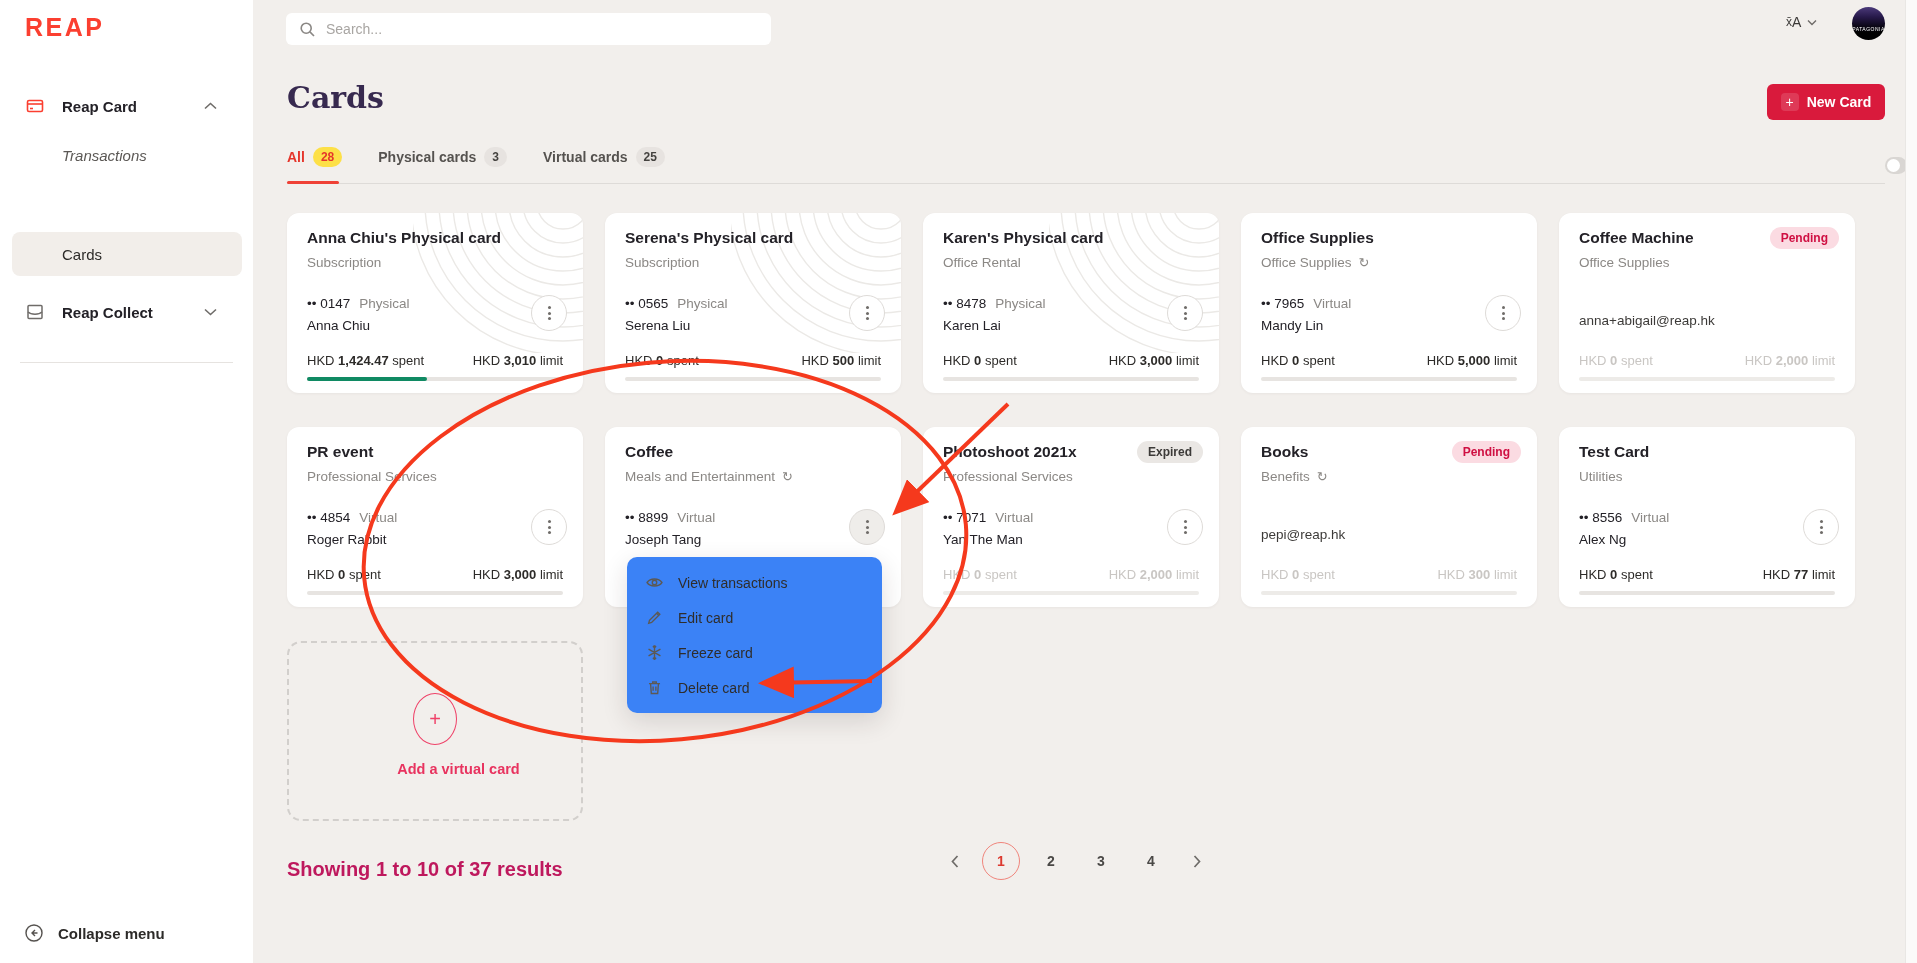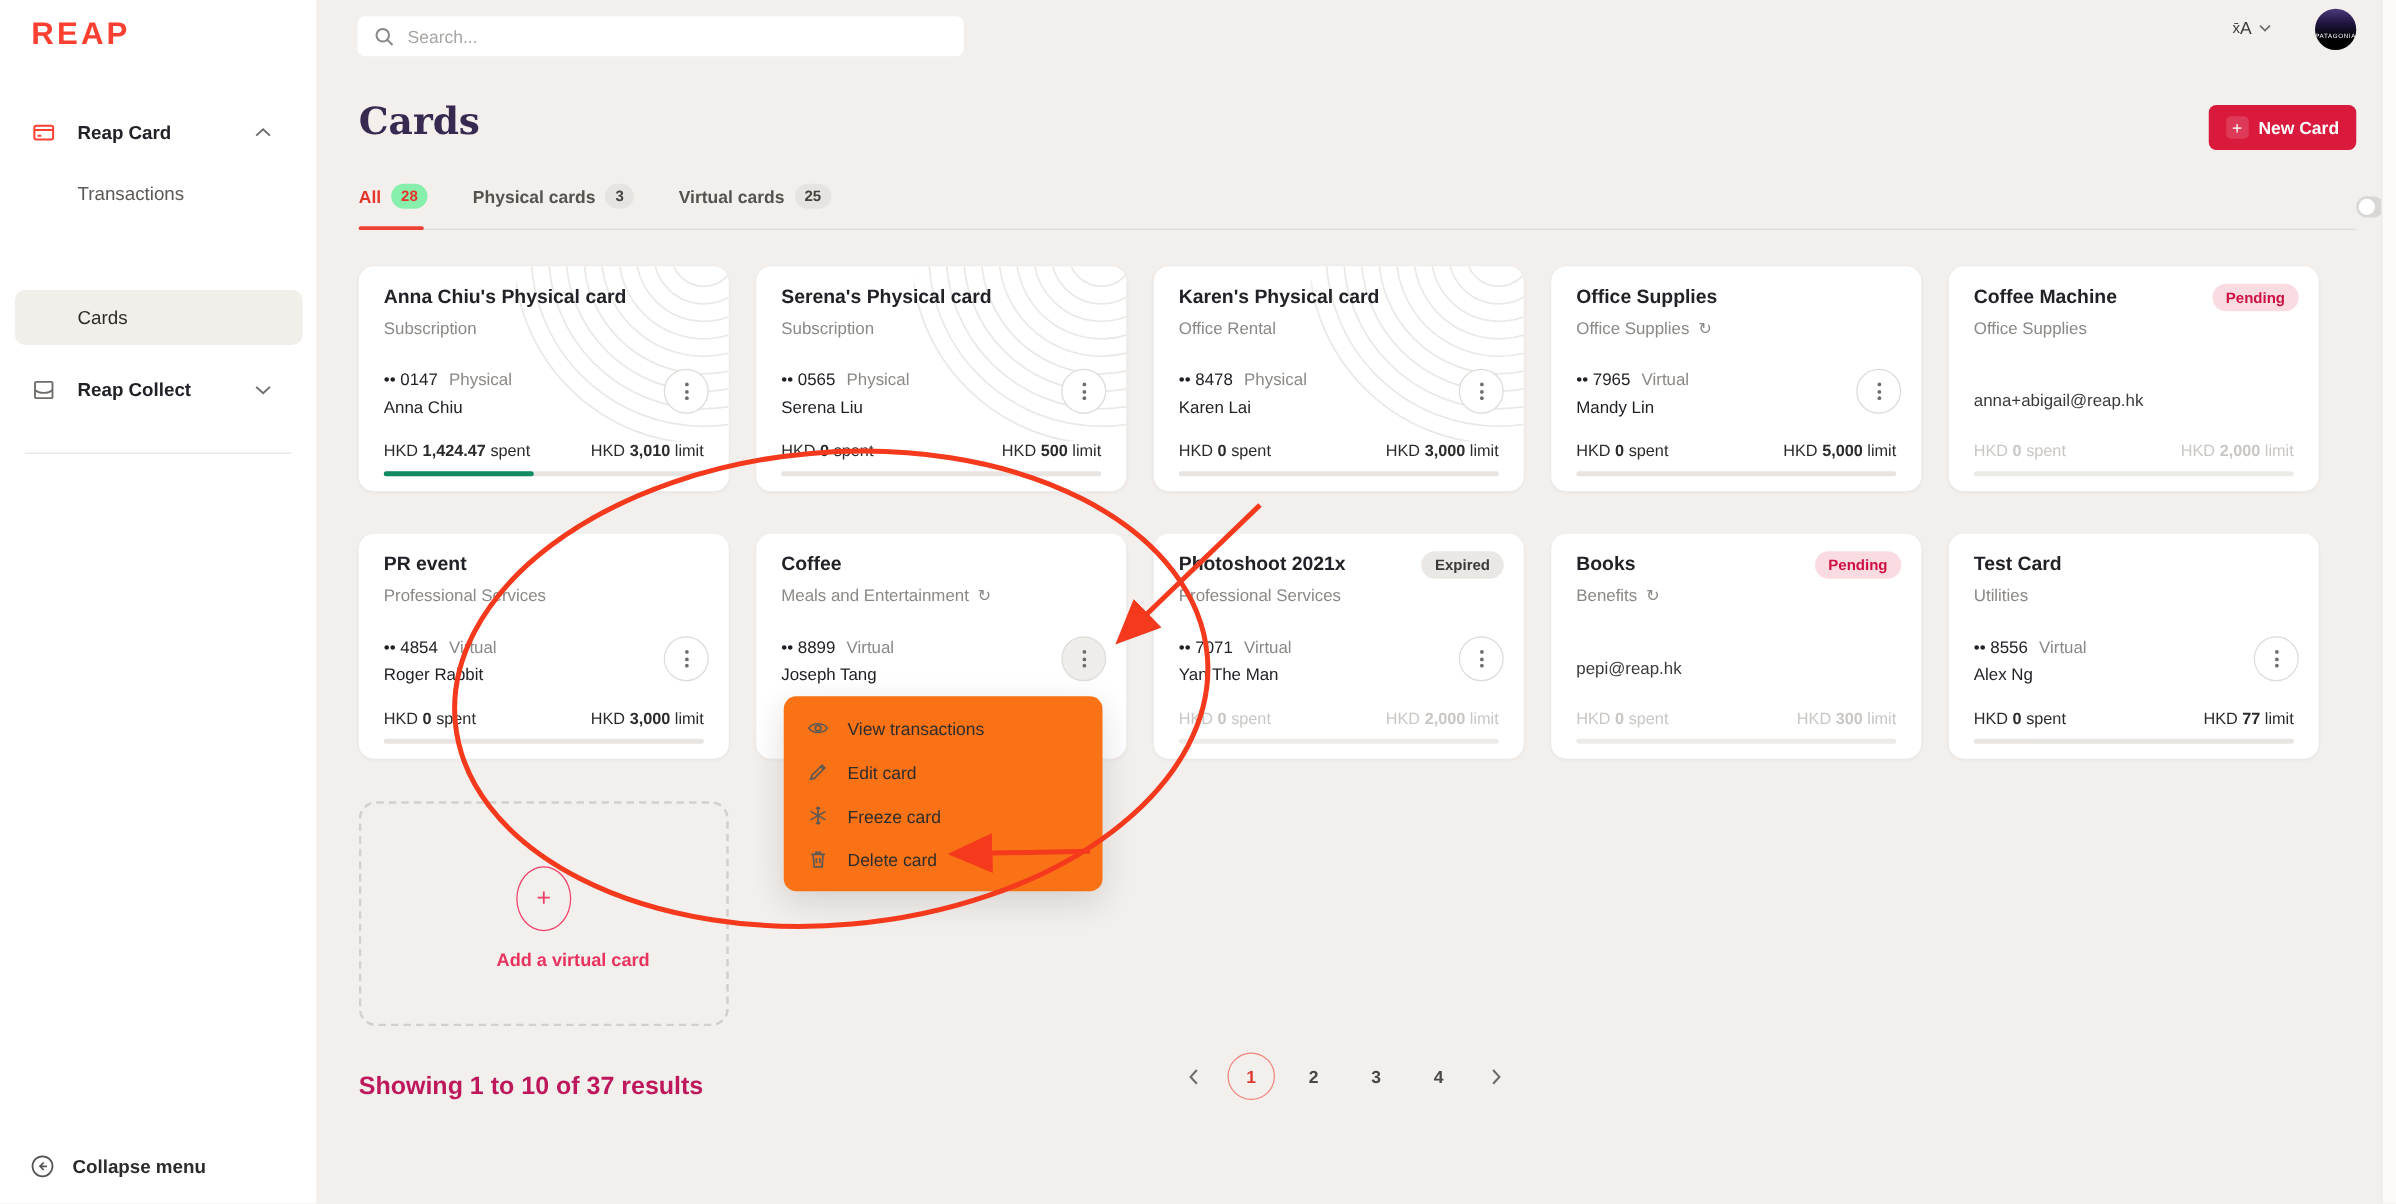--- a/index.html
+++ b/index.html
@@ -44,21 +44,21 @@
   .new-card-btn { position:absolute; left:1767px; top:84px; width:118px; height:36px; background:#d91a3c; border:none; border-radius:6px;
                   color:#fff; font-size:14px; font-weight:bold; cursor:pointer; display:flex; align-items:center; justify-content:center; gap:8px;
                   font-family:"Liberation Sans",sans-serif; }
   .new-card-btn .plus { display:inline-flex; width:18px; height:18px; background:rgba(255,255,255,.14); border-radius:4px; align-items:center; justify-content:center; font-size:14px; font-weight:normal; }
 
   
   .tabs { position:absolute; left:287px; top:147px; display:flex; align-items:center; gap:36px; }
   .tab { display:flex; align-items:center; gap:8px; font-size:14px; font-weight:bold; color:#55524f; cursor:pointer; }
   .tab .count { font-size:12px; font-weight:bold; background:#e7e3e0; color:#44423f; border-radius:10px; padding:3px 8px; }
   .tab.active { color:#e5352b; }
-  .tab.active .count { background:#86efac; color:#e5352b; }
+  .tab.active .count { background:#fde047; color:#e5352b; }
   .tabs-line { position:absolute; left:287px; top:183px; width:1598px; height:1px; background:#dedbd8; }
   .tabs-underline { position:absolute; left:287px; top:181px; width:52px; height:3px; background:#ef4136; border-radius:2px; }
   .your-cards { position:absolute; left:1885px; top:149px; display:flex; align-items:center; gap:10px; }
   .toggle { width:32px; height:17px; background:#d9d6d3; border-radius:9px; position:relative; cursor:pointer; }
   .toggle .knob { position:absolute; left:2px; top:2px; width:13px; height:13px; border-radius:50%; background:#fff; }
   .your-cards .yc-label { font-size:14px; color:#2d2b29; }
 
   
   .grid { position:absolute; left:287px; top:213px; width:1568px; display:grid; grid-template-columns:repeat(5,296px); column-gap:22px; row-gap:34px; }
   .card { position:relative; width:296px; height:180px; background:#fff; border-radius:12px; overflow:hidden; box-shadow:0 1px 3px rgba(50,40,30,.05); cursor:pointer; }
@@ -82,21 +82,21 @@
   .dots i { width:3px; height:3px; border-radius:50%; background:#6f6c69; }
   .dots.open { background:#efedea; }
   .sync { font-size:13px; color:#8b8885; }
 
   
   .add-tile { background:transparent; border:2px dashed #d2cfcc; box-shadow:none; display:flex; flex-direction:column; align-items:center; overflow:visible; border-radius:14px; }
   .add-circle { margin-top:50px; width:44px; height:52px; border:1.5px solid #ef4168; border-radius:50%; color:#ef4168; font-size:20px; display:flex; align-items:center; justify-content:center; }
   .add-label { margin-top:16px; font-size:14.5px; font-weight:bold; color:#e8335f;margin-left:47px; }
 
   
-  .card-menu { position:absolute; left:627px; top:557px; width:255px; background:#f97316; border-radius:10px; padding:8px 0;
+  .card-menu { position:absolute; left:627px; top:557px; width:255px; background:#3b82f6; border-radius:10px; padding:8px 0;
                box-shadow:0 8px 26px rgba(40,30,25,.14); z-index:6; }
   .menu-item { display:flex; align-items:center; gap:15px; padding:9px 19px; font-size:14px; color:#2f2d2b; cursor:pointer; }
   .menu-item svg { flex:0 0 auto; }
 
   
   .showing { position:absolute; left:287px; top:858px; font-size:20px; font-weight:bold; color:#be185d; }
   .pager { position:absolute; left:940px; top:842px; display:flex; align-items:center; gap:12px; }
   .pg-btn { width:38px; height:38px; border:none; background:transparent; border-radius:50%; font-size:14px; font-weight:bold; color:#4a4846; cursor:pointer; display:flex; align-items:center; justify-content:center; font-family:"Liberation Sans",sans-serif; }
   .pg-btn.current { border:1.5px solid #f0857c; color:#dc3a30; }
   .pg-nav { width:30px; height:38px; border:none; background:transparent; cursor:pointer; display:flex; align-items:center; justify-content:center; }
@@ -115,21 +115,21 @@
         <rect x="1.5" y="3.5" width="15" height="11" rx="1.5"></rect>
         <line x1="1.5" y1="7" x2="16.5" y2="7"></line>
         <line x1="4" y1="11.5" x2="7" y2="11.5"></line>
       </svg>
     <span class="nlabel">Reap Card</span>
     <svg class="chev" width="13" height="8" viewBox="0 0 13 8" fill="none" stroke="#6f6c69" stroke-width="1.6">
         <polyline points="1,6.5 6.5,1.5 12,6.5"></polyline>
       </svg>
   </div>
 
-  <div class="sub-item" style="top:133px;">
+  <div class="sub-item" style="top:133px;font-style:italic;">
       <span>Transactions</span>
     </div>
   <div class="sub-item active" style="top:232px;">
       <span>Cards</span>
     </div>
 
   <div class="nav-row" style="top:294px;">
     <svg class="nico" viewBox="0 0 18 18" fill="none" stroke="#6f6c69" stroke-width="1.5">
         <rect x="2" y="2.5" width="14" height="13" rx="1"></rect>
         <path d="M2 9 C5 12 13 12 16 9"></path>

